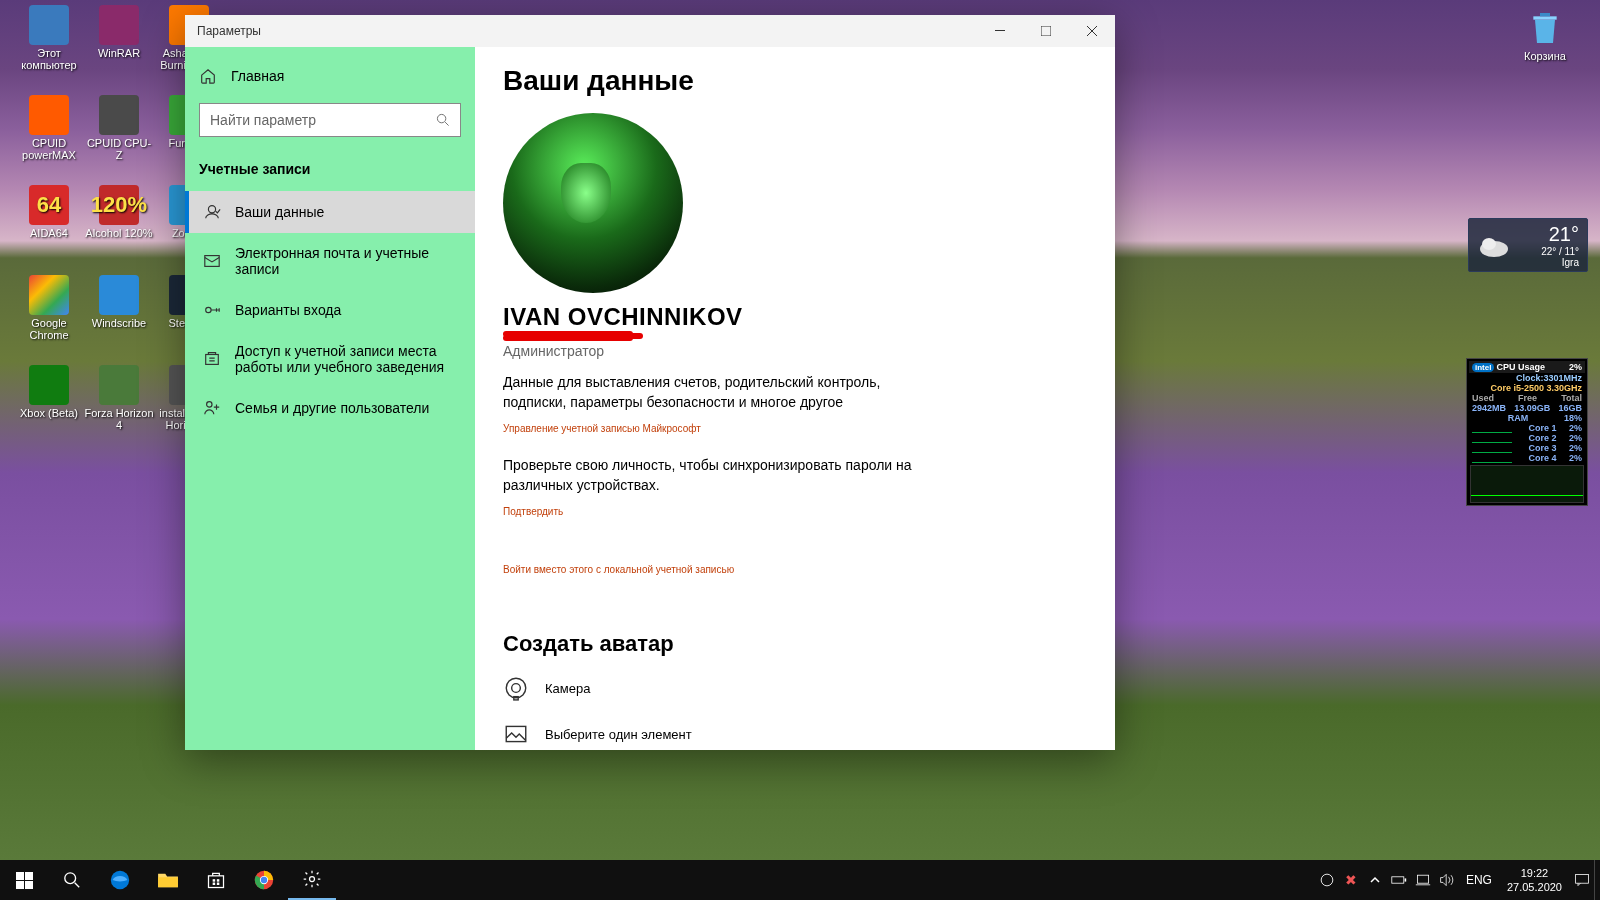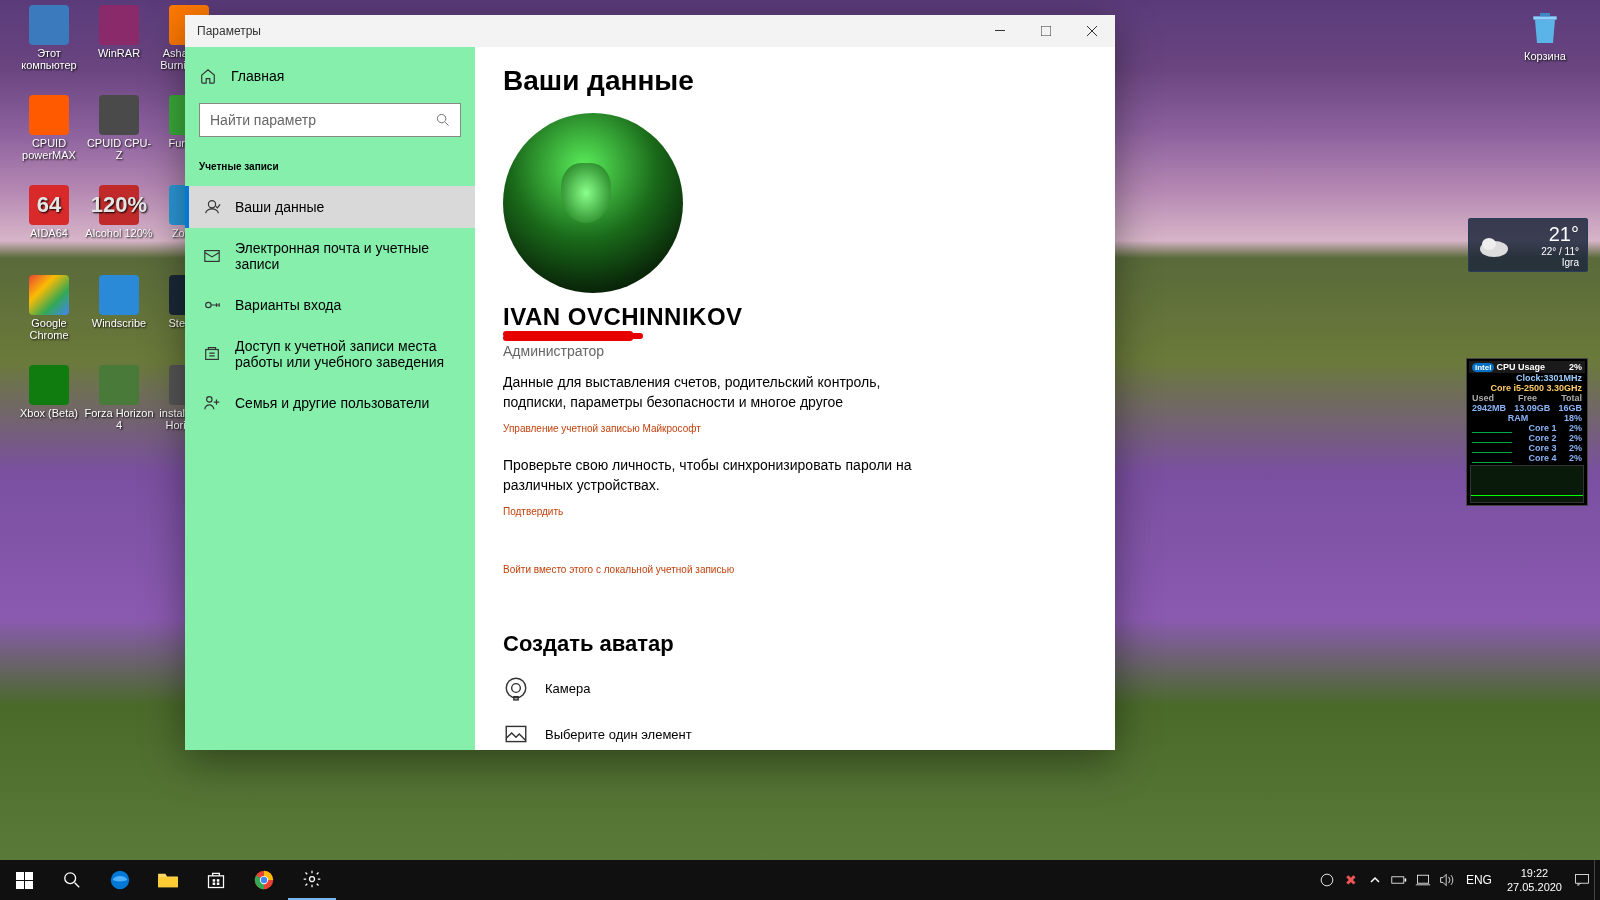--- a/index.html
+++ b/index.html
@@ -10,21 +10,21 @@
   width: 1600px; height: 860px; position: absolute; top: 0; left: 0;
   background:
     linear-gradient(to bottom,
       #5a3b7a 0%, #6a4580 8%, #8a5f9c 15%, #b487b2 22%, #d7b5c8 28%,
       #5a6a3a 30%, #6a7a3a 42%, #7a4fa0 55%, #8a5ab0 72%, #4a6a2a 82%, #5a7a3a 100%);
 }
 
 
 .desktop-icons { position: absolute; top: 5px; left: 14px; display: grid; grid-template-columns: repeat(3, 70px); grid-auto-rows: 85px; gap: 5px 0; }
 .desktop-icon { width: 70px; display: flex; flex-direction: column; align-items: center; color: #fff; font-size: 11px; text-align: center; cursor: pointer; text-shadow: 1px 1px 2px #000; }
-.dicon-img { width: 40px; height: 40px; margin-bottom: 2px; border-radius: 4px; display:flex; align-items:center; justify-content:center; font-size:22px; font-weight:bold; color:#e5e5e5; }
+.dicon-img { width: 40px; height: 40px; margin-bottom: 2px; border-radius: 4px; display:flex; align-items:center; justify-content:center; font-size:22px; font-weight:bold; color:#fde047; }
 .desktop-icon span { line-height: 1.1; }
 
 
 .recycle { position: absolute; top: 8px; right: 20px; width: 70px; color:#fff; font-size:11px; text-align:center; text-shadow:1px 1px 2px #000; cursor:pointer; }
 .recycle .bin { width: 40px; height: 40px; margin: 0 auto 2px; }
 
 
 .weather { position: absolute; top: 218px; right: 12px; width: 120px; height: 54px; background: rgba(30,40,60,.85); border:1px solid #2a3a5a; color:#fff; display:flex; align-items:center; justify-content: space-between; padding: 0 8px; border-radius:2px; }
 .weather .temp-main { font-size: 20px; font-weight:300; text-align:right; }
 .weather .temp-sub { font-size: 10px; text-align:right; }
@@ -43,21 +43,21 @@
   background: #fff; box-shadow: 0 10px 40px rgba(0,0,0,.4); display:flex; flex-direction:column;
 }
 .titlebar { height: 32px; background:#f3f3f3; display:flex; align-items:center; padding-left:12px; font-size:12px; color:#333;gap:45px; }
 .titlebar-controls { margin-left:auto; display:flex; }
 .tbc { width:46px; height:32px; display:flex; align-items:center; justify-content:center; cursor:pointer; }
 
 .settings-body { flex:1; display:flex; overflow:hidden; }
 .sidebar { width: 290px; background:#86efac; padding-top: 10px; }
 .home-row { display:flex; align-items:center; padding: 10px 14px; font-size:14px; cursor:pointer; gap:14px; }
 .search-box { margin: 8px 14px 14px; height:34px; border:1px solid #888; background:#fff; display:flex; align-items:center; padding:0 10px; font-size:14px; color:#666; justify-content:space-between; }
-.section-label { padding: 10px 14px 14px; font-size:10px; font-weight:600; }
+.section-label { padding: 10px 14px 14px; font-size:14px; font-weight:600; }
 .nav-item { display:flex; align-items:center; gap:14px; padding: 12px 14px; font-size:14px; cursor:pointer; border-left:4px solid transparent; }
 .nav-item.active { background:#d9d9d9; border-left:4px solid #0078d4; }
 .nav-icon { width:18px; height:18px; flex-shrink:0; display:flex; align-items:center; justify-content:center; }
 
 .content { flex:1; padding: 18px 28px 0; overflow:hidden; }
 .page-title { font-size: 28px; font-weight:600; margin-bottom: 16px; }
 .avatar { width: 180px; height: 180px; border-radius:50%; background: radial-gradient(circle at 45% 30%, #5aed5a 0%, #1a6a1a 45%, #0a2a0a 75%, #000 100%); margin-bottom:10px; position:relative; overflow:hidden; }
 .avatar::after{content:"";position:absolute;top:28%;left:32%;width:50px;height:60px;background:radial-gradient(ellipse,#8aff8a 0%,#2a8a2a 80%);border-radius:40% 40% 50% 50%;}
 .username { font-size: 24px; font-weight:700; letter-spacing:.5px; }
 .redact { width:130px; height:6px; background:#e60000; border-radius:3px; margin: 4px 0 2px; box-shadow: 0 -4px 0 #e60000, 10px -2px 0 #e60000; }

